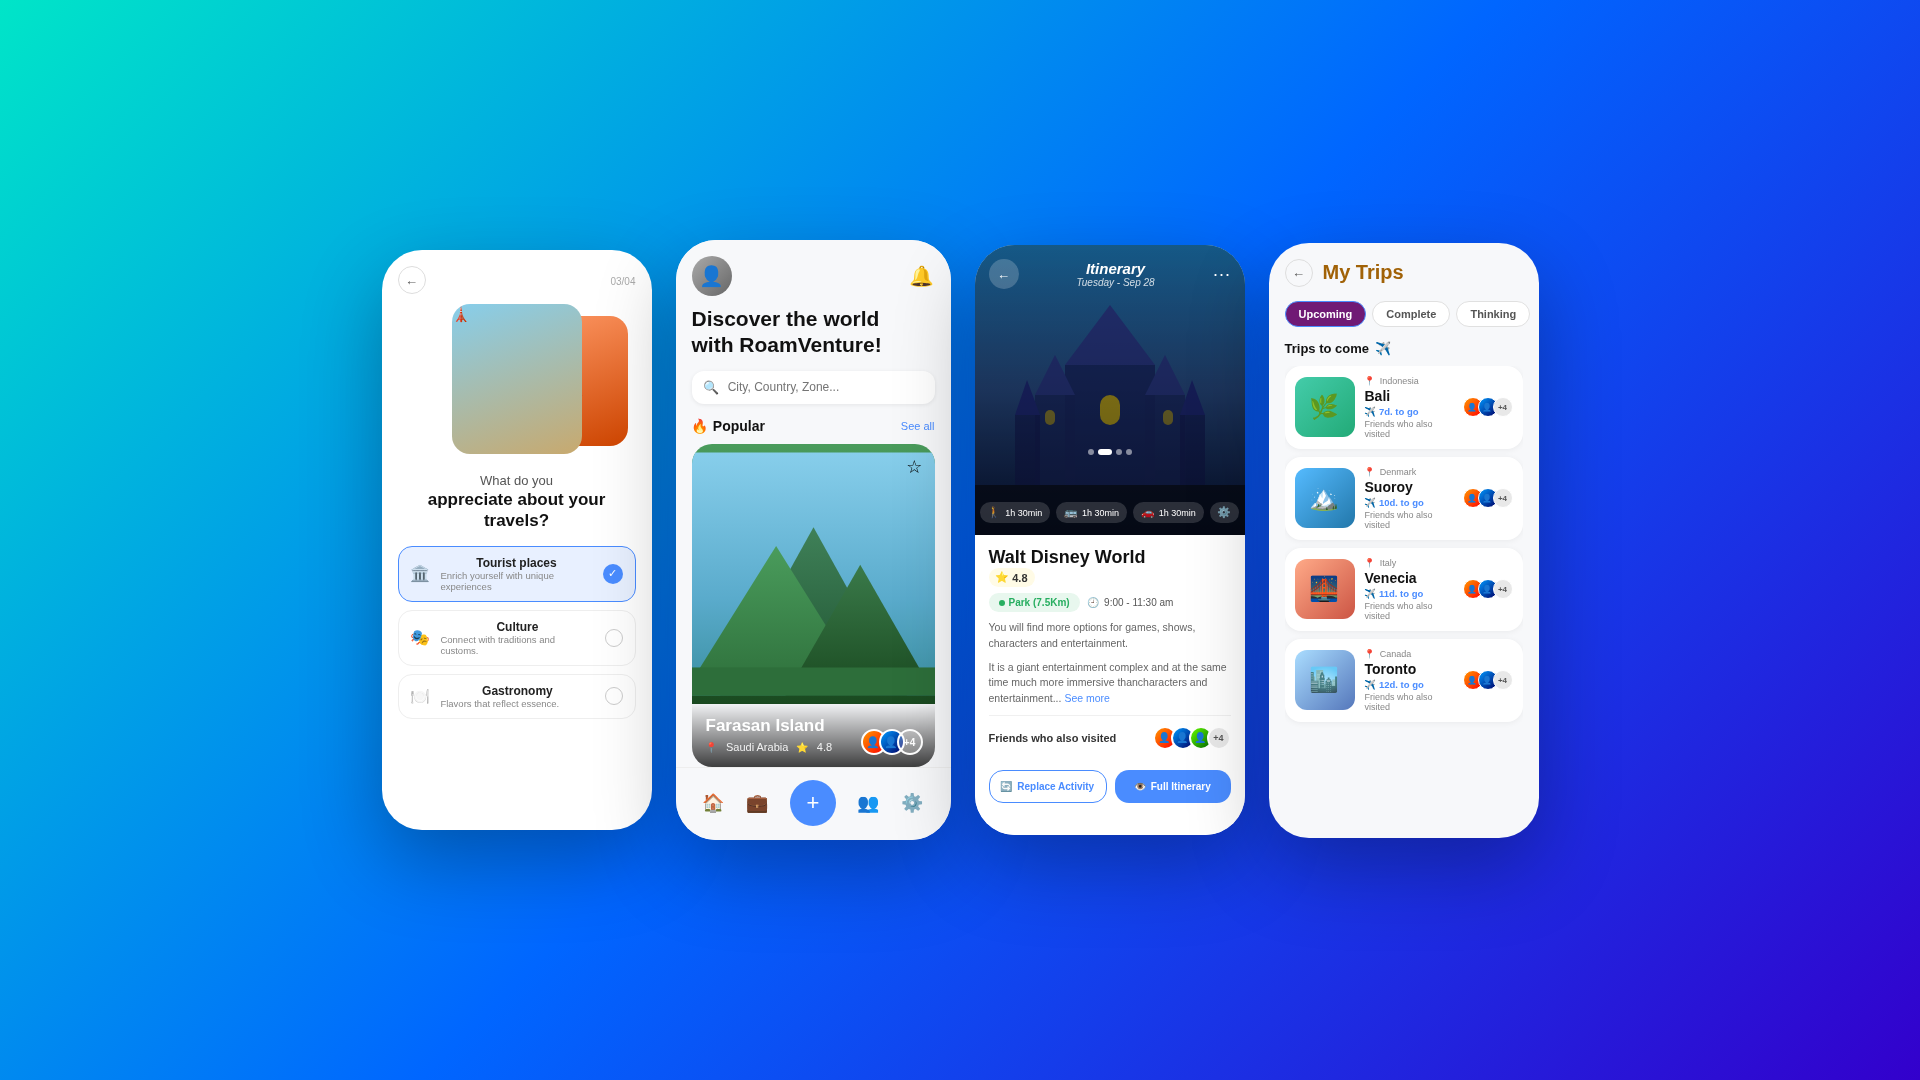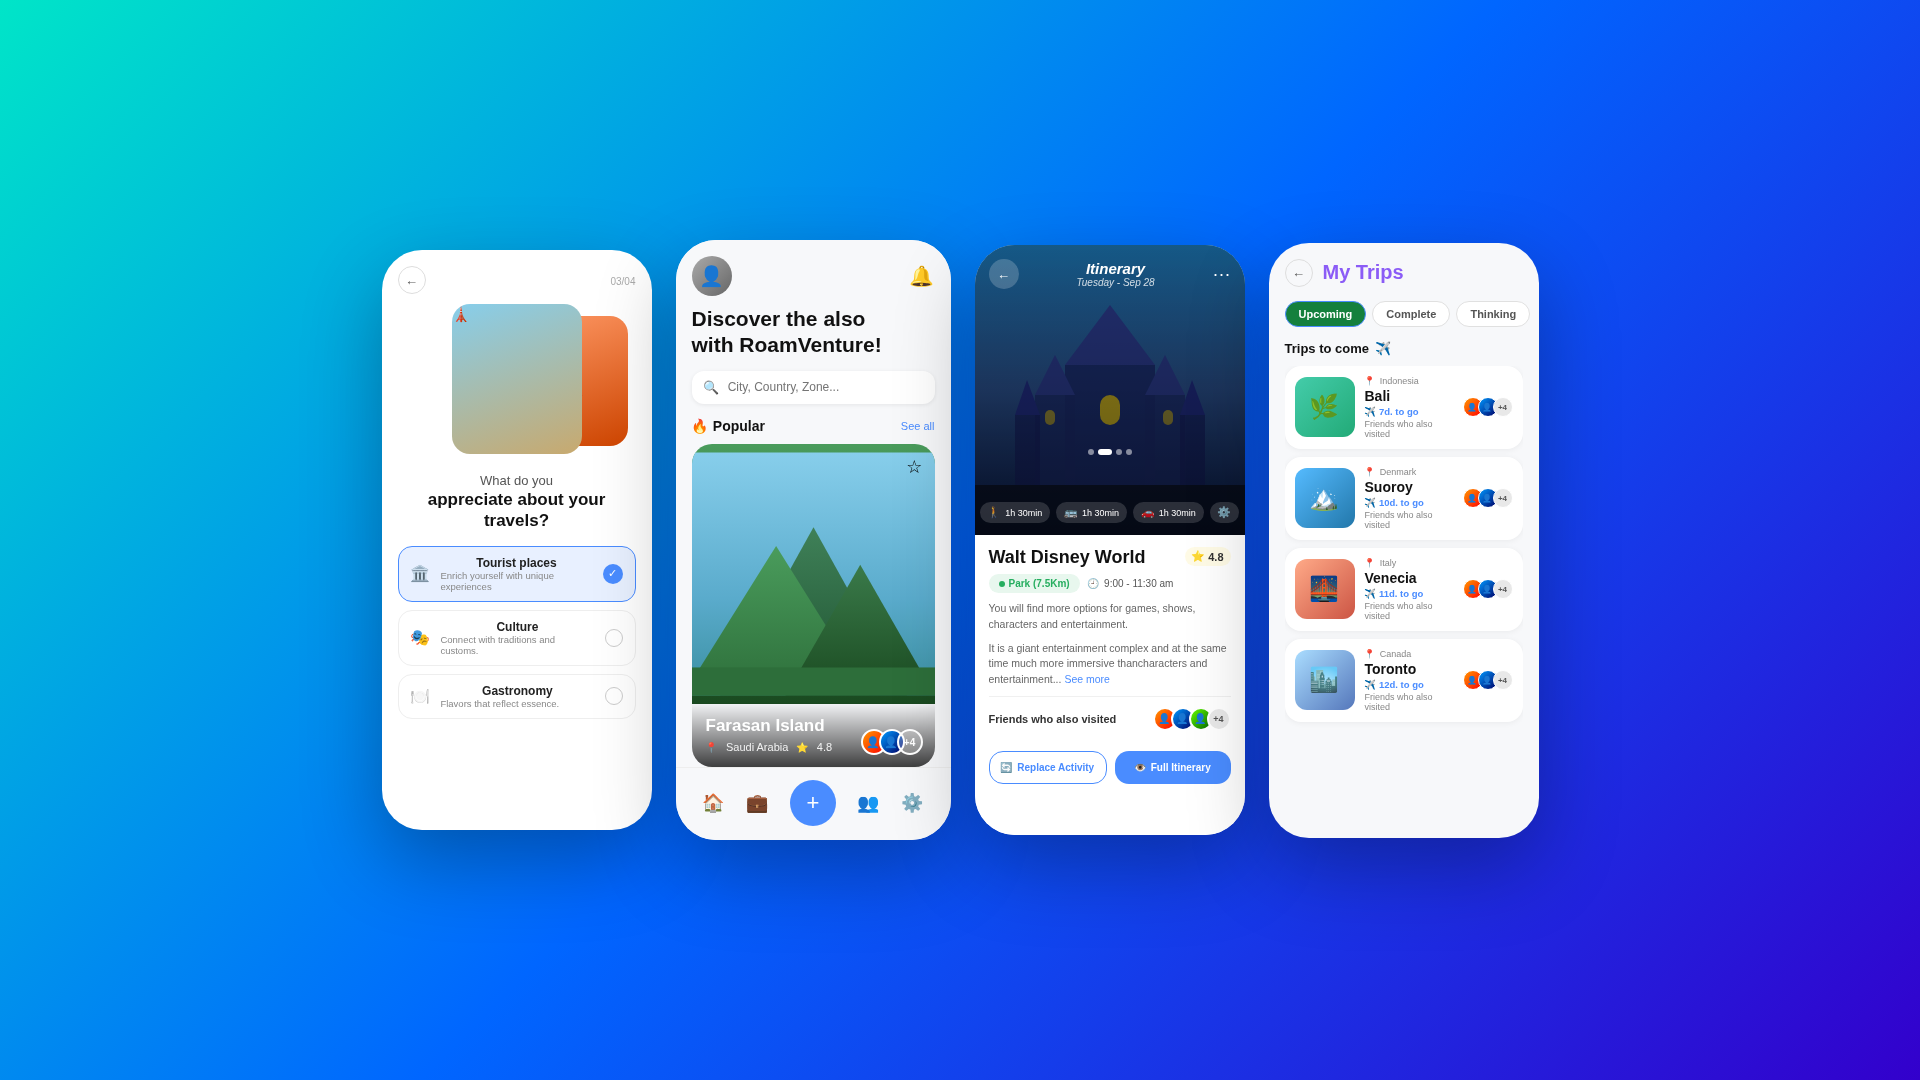--- a/index.html
+++ b/index.html
@@ -174,21 +174,21 @@
       display: flex; justify-content: center; gap: 6px; z-index: 3;
     }
     .s3-stat {
       display: flex; align-items: center; gap: 4px;
       background: rgba(255,255,255,0.15); border-radius: 20px;
       padding: 4px 8px;
     }
     .s3-stat-icon { font-size: 11px; color: rgba(255,255,255,0.8); }
     .s3-stat-text { font-size: 9px; color: #fff; }
     .s3-body { flex: 1; background: #fff; padding: 12px 14px; overflow-y: auto; }
-    .s3-place-header { display: flex; align-items: flex-start; justify-content: space-between; margin-bottom: 6px; }
+    .s3-place-header { display: flex; align-items: flex-start; justify-content: space-between; margin-bottom: 6px; flex-direction: column; }
     .s3-place-name { font-size: 18px; font-weight: 800; color: #111; flex: 1; }
     .s3-rating { display: flex; align-items: center; gap: 3px; background: #fffbe6; border-radius: 12px; padding: 3px 7px; }
     .s3-rating-star { font-size: 11px; }
     .s3-rating-num { font-size: 11px; font-weight: 700; color: #333; }
     .s3-tags { display: flex; gap: 8px; margin-bottom: 8px; align-items: center; }
     .s3-tag-green { background: #e8f7ee; color: #27ae60; border-radius: 20px; padding: 4px 10px; font-size: 10px; font-weight: 600; display: flex; align-items: center; gap: 4px; }
     .s3-tag-green .dot { width: 6px; height: 6px; border-radius: 3px; background: #27ae60; }
     .s3-tag-time { display: flex; align-items: center; gap: 4px; font-size: 10px; color: #555; }
     .s3-desc { font-size: 10.5px; color: #666; line-height: 1.5; margin-bottom: 8px; }
     .s3-see-more { color: #4a8cff; font-size: 10.5px; cursor: pointer; }
@@ -218,27 +218,27 @@
       height: 595px;
       background: #f7f8fa;
     }
     .s4-content { height: 100%; display: flex; flex-direction: column; padding: 16px; overflow: hidden; }
     .s4-header { display: flex; align-items: center; margin-bottom: 14px; }
     .s4-back {
       width: 28px; height: 28px; border-radius: 50%; border: 1.5px solid #ddd;
       display: flex; align-items: center; justify-content: center;
       font-size: 13px; color: #555; cursor: pointer; margin-right: 10px;
     }
-    .s4-title { font-size: 20px; font-weight: 800; color: #8b5cf6; }
+    .s4-title { font-size: 20px; font-weight: 800; color: #a16207; }
     .s4-tabs { display: flex; gap: 6px; margin-bottom: 14px; }
     .s4-tab {
       padding: 6px 13px; border-radius: 20px; font-size: 11px; font-weight: 600;
       cursor: pointer; border: 1.5px solid #e0e0e0; background: #fff; color: #555;
     }
-    .s4-tab.active { background: #15803d; color: #fff; border-color: #4a8cff; }
+    .s4-tab.active { background: #701a75; color: #fff; border-color: #4a8cff; }
     .s4-section-title { font-size: 13px; font-weight: 700; color: #111; margin-bottom: 10px; display: flex; align-items: center; gap: 6px; }
     .s4-trips { display: flex; flex-direction: column; gap: 8px; overflow-y: auto; flex: 1; }
     .s4-trip-card {
       display: flex; align-items: center; gap: 10px;
       background: #fff; border-radius: 16px; padding: 10px;
       box-shadow: 0 1px 6px rgba(0,0,0,0.06);
     }
     .s4-trip-img {
       width: 60px; height: 60px; border-radius: 12px; flex-shrink: 0;
       overflow: hidden; display: flex; align-items: center; justify-content: center;
@@ -304,21 +304,21 @@
     </div>
   </div>
 
   <div class="phone phone-2">
     <div class="s2-content">
       <div class="s2-header">
         <div class="s2-avatar">👤</div>
         <div class="s2-bell">🔔</div>
       </div>
       <div class="s2-title">
-        <span>Discover the also</span><br>
+        <span>Discover the world</span><br>
         <span>with RoamVenture!</span>
       </div>
       <div class="s2-search">
         <span class="s2-search-icon">🔍</span>
         <input type="text" placeholder="City, Country, Zone..." style="">
       </div>
       <div class="s2-popular-header">
         <span class="s2-popular-title">🔥 Popular</span>
         <span class="s2-see-all">See all</span>
       </div>

